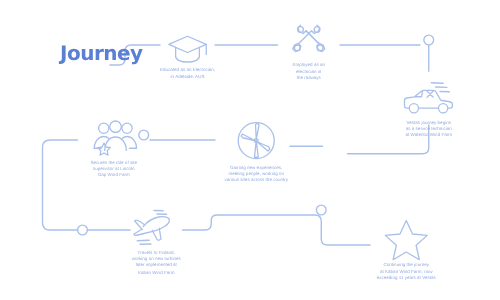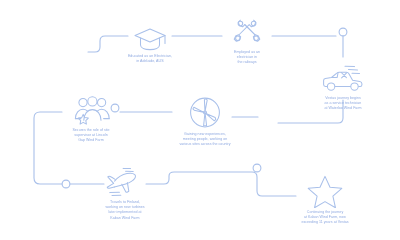--- a/index.html
+++ b/index.html
@@ -75,20 +75,21 @@
       <path d="M 172 112 L 120 112"></path>
       <circle cx="115" cy="108" r="3.9" stroke-width="1.1"></circle>
       <path d="M 62 112 L 40 112 Q 34 112 34 118 L 34 178 Q 34 184 40 184 L 62 184"></path>
       <circle cx="66" cy="184" r="3.9" stroke-width="1.1"></circle>
       <path d="M 70 184 L 104 184 M 146 184 L 164 184 Q 169 184 169 179 L 169 176 Q 169 172 174 172 L 252 172 Q 257 172 257 177 L 257 191 Q 257 196 262 196 L 296 196"></path>
       <circle cx="257" cy="168" r="3.9" stroke-width="1.1"></circle>
     </g>
   </svg>
 
   <div class="title" style="left:34px; top:34px; font-size:16px;">
+    <span class="line2">Journey</span>
   </div>
 
   <div class="node" style="left:150px; top:16px;">
     <div class="node-icon">
       <svg width="36" height="26" viewBox="0 0 36 26" fill="none" stroke="#a9c0ea" stroke-width="1.05" stroke-linejoin="round" stroke-linecap="round">
         <path d="M18 3 L33 9.5 L18 16 L3 9.5 Z"></path>
         <path d="M8.5 12 L8.5 19 C8.5 22 13 23.6 18 23.6 C23 23.6 27.5 22 27.5 19 L27.5 12"></path>
         <path d="M33 9.5 L33 17.5"></path>
       </svg>
     </div>

